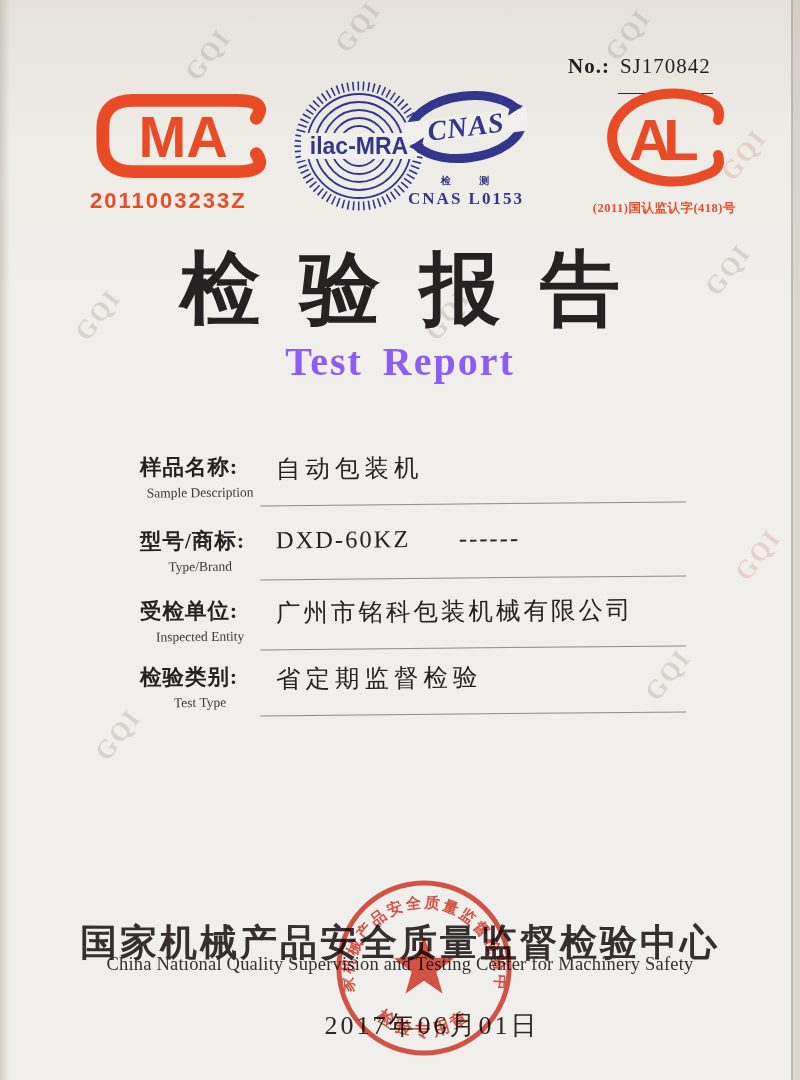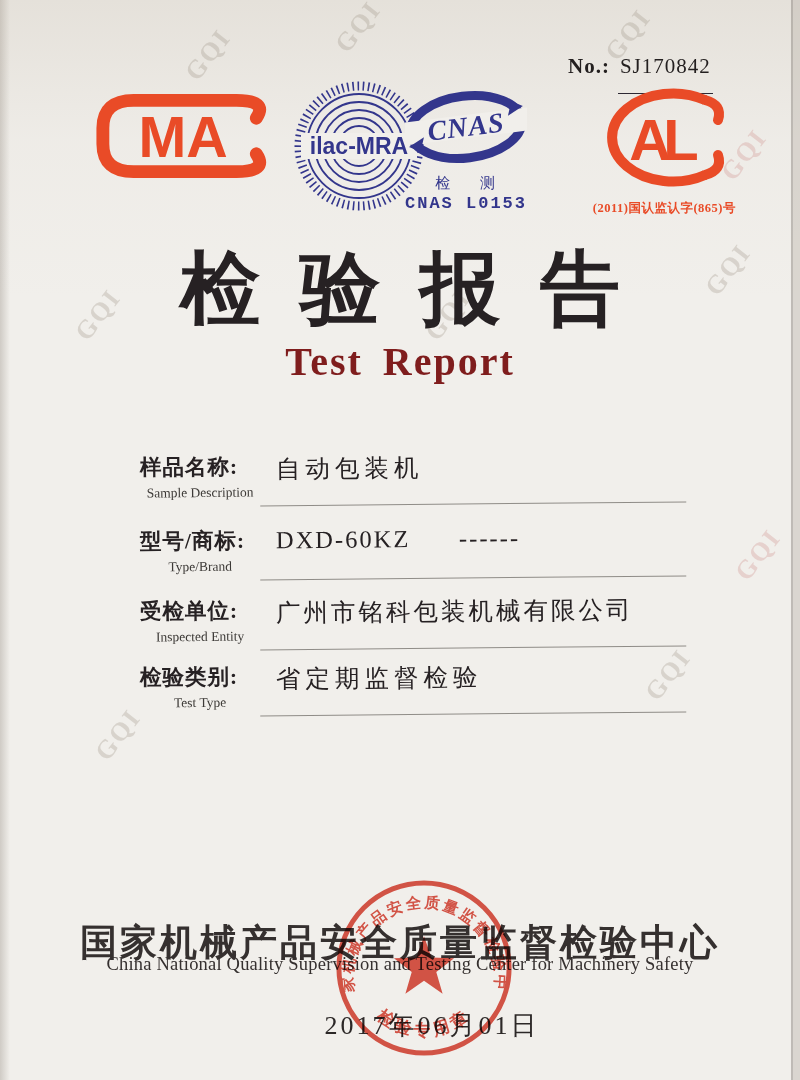--- a/index.html
+++ b/index.html
@@ -25,33 +25,33 @@
   .report-no .no-label{font-weight:bold;letter-spacing:1px;}
   .report-no .no-value{margin-left:8px;border-bottom:1.6px solid #2c2833;padding:0 2px 15px 2px;letter-spacing:1px;}
 
   .logo-cma{position:absolute;left:90px;top:90px;width:200px;text-align:left;}
   .cma-number{margin-top:2px;font-family:"Liberation Sans","DejaVu Sans",sans-serif;
       font-weight:bold;font-size:22px;color:#e94b27;letter-spacing:2px;}
 
   .logo-ilac{position:absolute;left:293px;top:80px;width:132px;}
 
   .logo-cnas{position:absolute;left:404px;top:88px;width:124px;text-align:center;}
-  .cnas-cn{margin-top:4px;font-size:15px;font-weight:normal;color:#33368c;word-spacing:22px;letter-spacing:2px;}
-  .cnas-no{margin-top:1px;font-family:Liberation Mono, monospace;
+  .cnas-cn{margin-top:4px;font-size:10px;font-weight:bold;color:#33368c;word-spacing:22px;letter-spacing:2px;}
+  .cnas-no{margin-top:1px;font-family:Liberation Serif, serif;
       font-size:17px;font-weight:bold;color:#33368c;letter-spacing:2px;}
 
   .logo-cal{position:absolute;left:584px;top:80px;width:152px;text-align:right;}
   .cal-number{margin-top:2px;font-size:12.5px;font-weight:bold;color:#e94b27;letter-spacing:0.5px;}
 
   
   .title-cn{position:absolute;left:0;top:236px;width:100%;text-align:center;
       font-size:80px;font-weight:bold;letter-spacing:40px;padding-left:40px;box-sizing:border-box;
       color:#262123;}
   .title-en{position:absolute;left:0;top:338px;width:100%;text-align:center;
-      font-size:40px;font-weight:bold;letter-spacing:2px;word-spacing:8px;color:#7f1d1d;}
+      font-size:40px;font-weight:bold;letter-spacing:2px;word-spacing:8px;color:#8b5cf6;}
 
   
   .field-row{position:absolute;left:140px;width:546px;display:flex;transform:rotate(-0.55deg);}
   .f-label{width:120px;flex:none;}
   .f-label-cn{font-size:21.5px;font-weight:600;color:#262123;letter-spacing:1px;white-space:nowrap;}
   .f-label-en{font-size:13.5px;color:#3d3a37;text-align:center;margin-top:4px;white-space:nowrap;}
   .f-value{flex:1;border-bottom:1.4px solid #8f8c87;min-height:55px;box-sizing:border-box;
       font-size:24.5px;color:#262123;padding:1px 0 0 16px;letter-spacing:5px;white-space:pre;}
 
   
@@ -85,20 +85,21 @@
 
 <div class="report-no">
   <span class="no-label">No.:</span><span class="no-value">SJ170842</span>
 </div>
 
 <div class="logo-cma">
   <svg width="198" height="92" viewBox="0 0 200 92">
     <path d="M 168,28 Q 180,10 148,10 L 44,10 Q 13,10 13,38 L 13,54 Q 13,82 44,82 L 148,82 Q 180,82 168,64" fill="none" stroke="#e94b27" stroke-width="13" stroke-linecap="round"></path>
     <text x="94" y="67" text-anchor="middle" font-family="Liberation Sans, DejaVu Sans, sans-serif" font-size="58" font-weight="800" fill="#e94b27">MA</text>
   </svg>
+  <div class="cma-number">2011003233Z</div>
 </div>
 
 <div class="logo-ilac">
   <svg width="132" height="132" viewBox="0 0 132 132">
     <g stroke="#33368c" fill="none">
       <circle cx="66" cy="66" r="60" stroke-width="9" stroke-dasharray="1.6 3.6"></circle>
       <circle cx="66" cy="66" r="52" stroke-width="1.8"></circle>
       <circle cx="66" cy="66" r="44" stroke-width="1.8"></circle>
       <circle cx="66" cy="66" r="36" stroke-width="1.8"></circle>
       <circle cx="66" cy="66" r="28" stroke-width="1.8"></circle>
@@ -124,21 +125,21 @@
   <div class="cnas-no">CNAS L0153</div>
 </div>
 
 <div class="logo-cal">
   <svg width="150" height="114" viewBox="0 0 150 114">
     <path d="M 119,20 A 61,44 0 1 0 119,95" fill="none" stroke="#e94b27" stroke-width="10"></path>
     <path d="M 119,20 Q 137,25 132,40" fill="none" stroke="#e94b27" stroke-width="10" stroke-linecap="round"></path>
     <path d="M 119,95 Q 137,90 132,75" fill="none" stroke="#e94b27" stroke-width="10" stroke-linecap="round"></path>
     <text x="74" y="80" text-anchor="middle" font-family="Liberation Sans, DejaVu Sans, sans-serif" font-size="58" font-weight="800" fill="#e94b27" letter-spacing="-8">AL</text>
   </svg>
-  <div class="cal-number">(2011)国认监认字(865)号</div>
+  <div class="cal-number">(2011)国认监认字(418)号</div>
 </div>
 
 <div class="title-cn">检验报告</div>
 <div class="title-en">Test Report</div>
 
 <div class="field-row" style="top:450px;">
   <div class="f-label">
     <div class="f-label-cn">样品名称:</div>
     <div class="f-label-en">Sample Description</div>
   </div>

